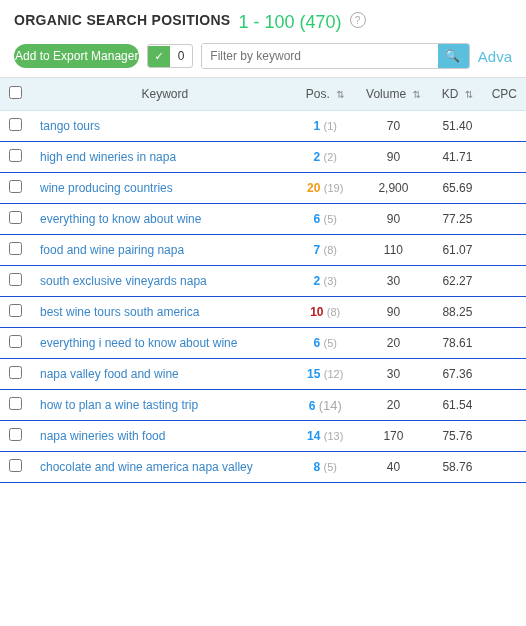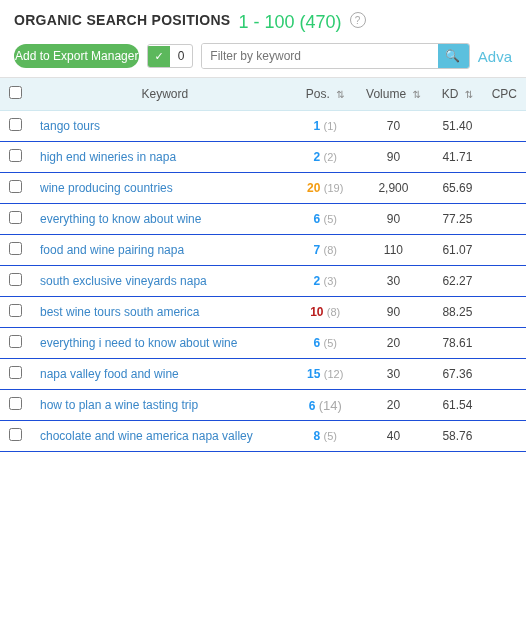--- a/index.html
+++ b/index.html
@@ -314,20 +314,28 @@
         <tr>
           <td class="checkbox-col"><input type="checkbox" style=""></td>
           <td class="keyword-cell"><a href="#">how to plan a wine tasting trip</a></td>
           <td><span style="color:#2196f3; font-weight:bold;">6</span> <span style="color:#aaa; font-size:13px;">(14)</span></td>
           <td>20</td>
           <td>61.54</td>
           <td></td>
         </tr>
         <tr>
           <td class="checkbox-col"><input type="checkbox" style=""></td>
+          <td class="keyword-cell"><a href="#">napa wineries with food</a></td>
+          <td><span style="color:#2196f3; font-weight:bold;">14</span> <span style="color:#aaa; font-size:11px;">(13)</span></td>
+          <td>170</td>
+          <td>75.76</td>
+          <td></td>
+        </tr>
+        <tr>
+          <td class="checkbox-col"><input type="checkbox" style=""></td>
           <td class="keyword-cell"><a href="#">chocolate and wine america napa valley</a></td>
           <td><span style="color:#2196f3; font-weight:bold;">8</span> <span style="color:#aaa; font-size:11px;">(5)</span></td>
           <td>40</td>
           <td>58.76</td>
           <td></td>
         </tr>
       </tbody>
   </table>
 </div>
 

